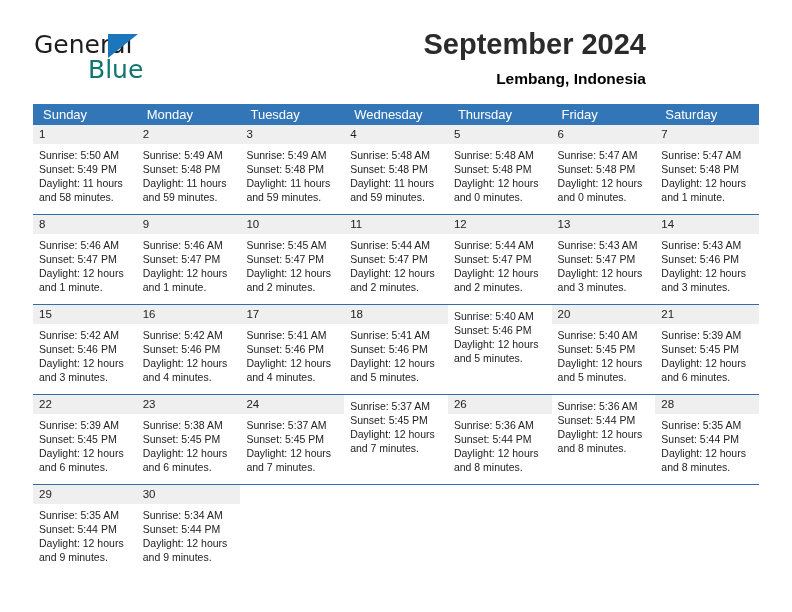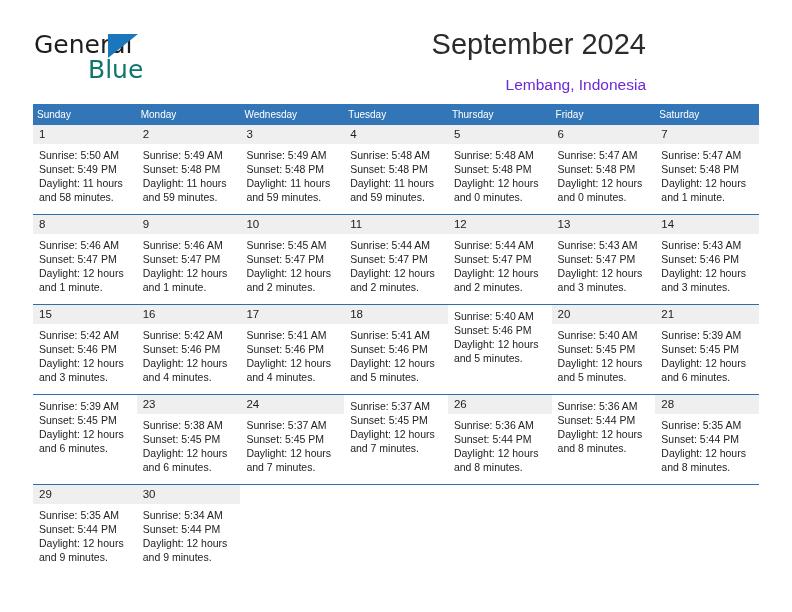--- a/index.html
+++ b/index.html
@@ -63,53 +63,53 @@
   }
 
   .title-block {
     position: absolute;
     right: 34px;
     top: 26px;
     text-align: right;
   }
   .cal-title {
     font-size: 29px;
-    font-weight: 400;
+    font-weight: 700;
     color: #2b2b2b;
     line-height: 36px;
     white-space: nowrap;
     font-family: "Liberation Sans", sans-serif;
   }
   .cal-subtitle {
-    margin-top: 13px;
+    margin-top: 7px;
     font-size: 15.5px;
-    font-weight: 400;
-    color: #6d28d9;
+    font-weight: 700;
+    color: #000000;
     line-height: 19px;
     white-space: nowrap;
   }
 
   
   .calendar {
     position: absolute;
     left: 33px;
     top: 104px;
     width: 726px;
   }
   .dow-row {
     display: flex;
     background: #3276b8;
     height: 21px;
   }
   .dow {
     flex: 1 1 0;
     color: #ffffff;
-    font-size: 10px;
+    font-size: 13px;
     line-height: 21px;
-    padding-left: 4px;
+    padding-left: 10px;
     box-sizing: border-box;
     white-space: nowrap;
     overflow: hidden;
   }
 
   .week {
     position: relative;
     display: flex;
     border-top: 1px solid #2f6ead;
   }
@@ -175,22 +175,22 @@
       <div class="cal-title">September 2024</div>
       <div class="cal-subtitle">Lembang, Indonesia</div>
     </div>
 
   </div>
 
   <div class="calendar">
     <div class="dow-row">
         <div class="dow">Sunday</div>
         <div class="dow">Monday</div>
+        <div class="dow">Tuesday</div>
         <div class="dow">Wednesday</div>
-        <div class="dow">Tuesday</div>
         <div class="dow">Thursday</div>
         <div class="dow">Friday</div>
         <div class="dow">Saturday</div>
       </div>
     <div id="weeks-container">
         <div class="week">
           <div class="day">
             <div class="day-num-band">
               <span class="day-num">1</span>
             </div>
@@ -400,20 +400,23 @@
             <div class="day-body">
               <div class="day-line">Sunrise: 5:39 AM</div>
               <div class="day-line">Sunset: 5:45 PM</div>
               <div class="day-line wrap">Daylight: 12 hours and 6 minutes.</div>
             </div>
           </div>
         </div>
         <div class="week-spacer"></div>
         <div class="week">
           <div class="day">
+            <div class="day-num-band">
+              <span class="day-num">22</span>
+            </div>
             <div class="day-body">
               <div class="day-line">Sunrise: 5:39 AM</div>
               <div class="day-line">Sunset: 5:45 PM</div>
               <div class="day-line wrap">Daylight: 12 hours and 6 minutes.</div>
             </div>
           </div>
           <div class="day">
             <div class="day-num-band">
               <span class="day-num">23</span>
             </div>

